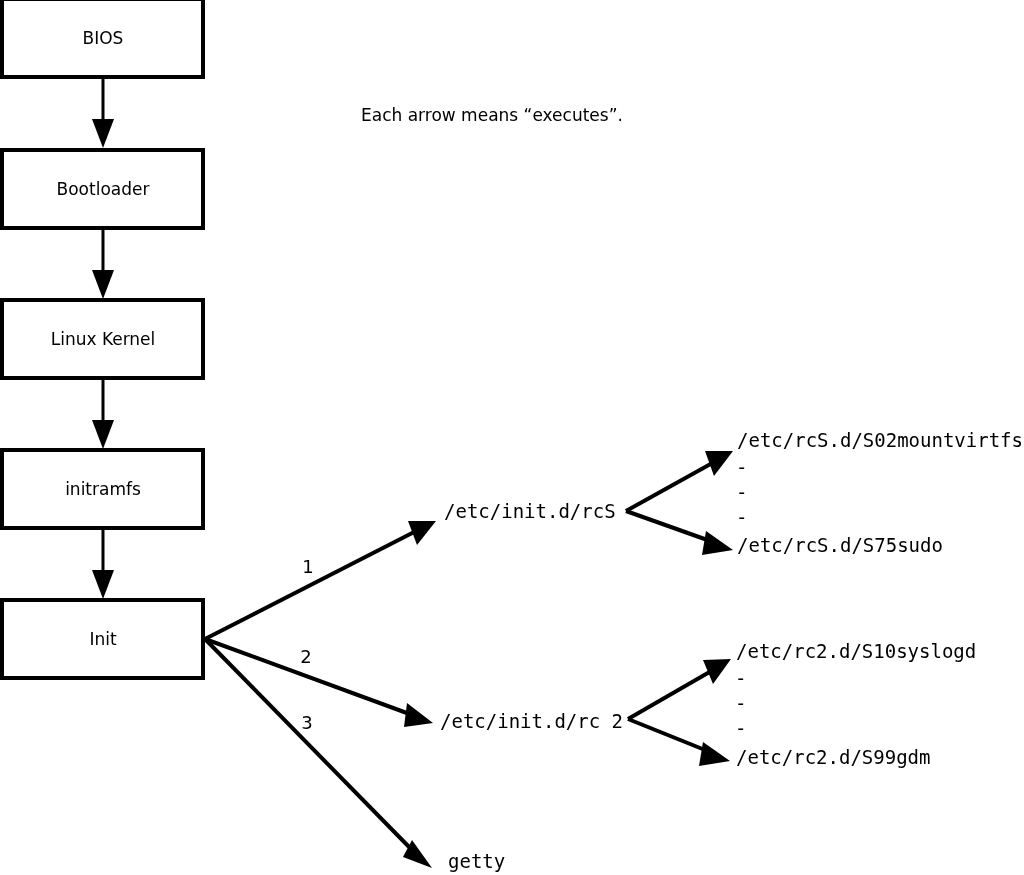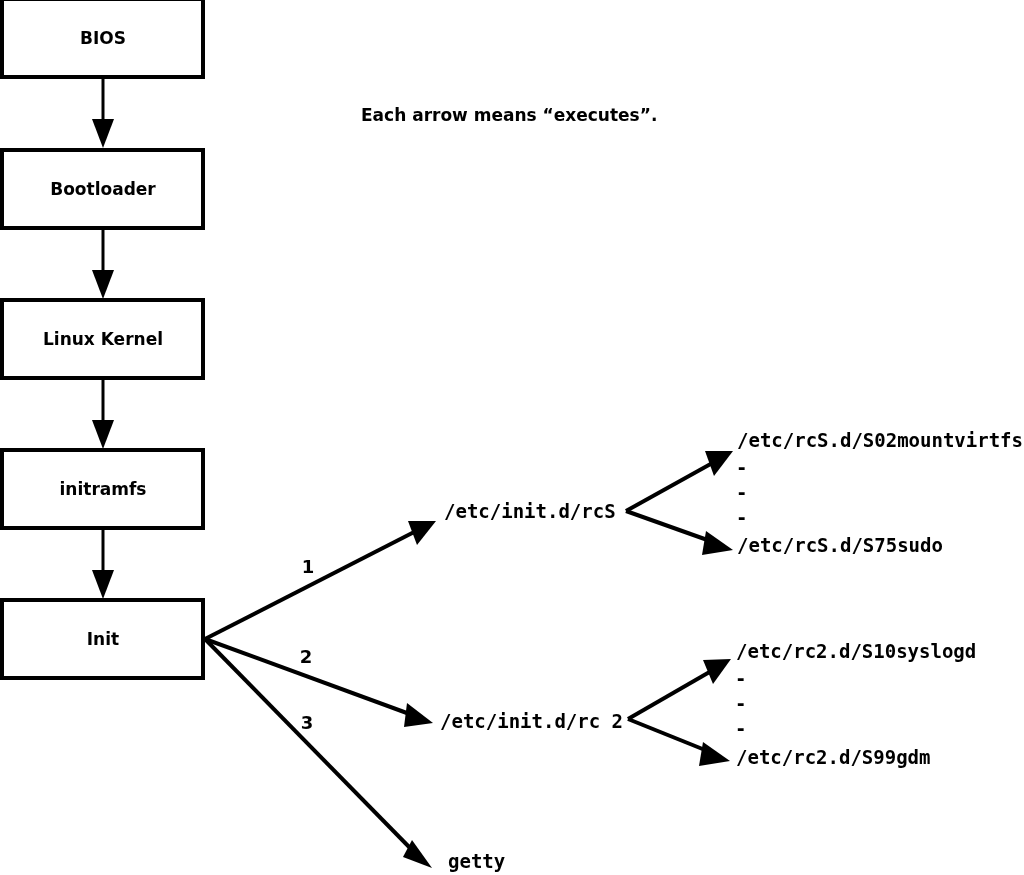--- a/index.html
+++ b/index.html
@@ -13,21 +13,20 @@
     position: relative;
     overflow: hidden;
     font-family: "DejaVu Sans", sans-serif;
   }
   #diagram-root {
     position: absolute;
     top: 0;
     left: 0;
     width: 1024px;
     height: 875px;
-    font-weight: bold;
   }
   svg#boot-diagram {
     display: block;
     width: 1024px;
     height: 875px;
   }
   .box-rect {
     fill: #ffffff;
     stroke: #000000;
     stroke-width: 4;

